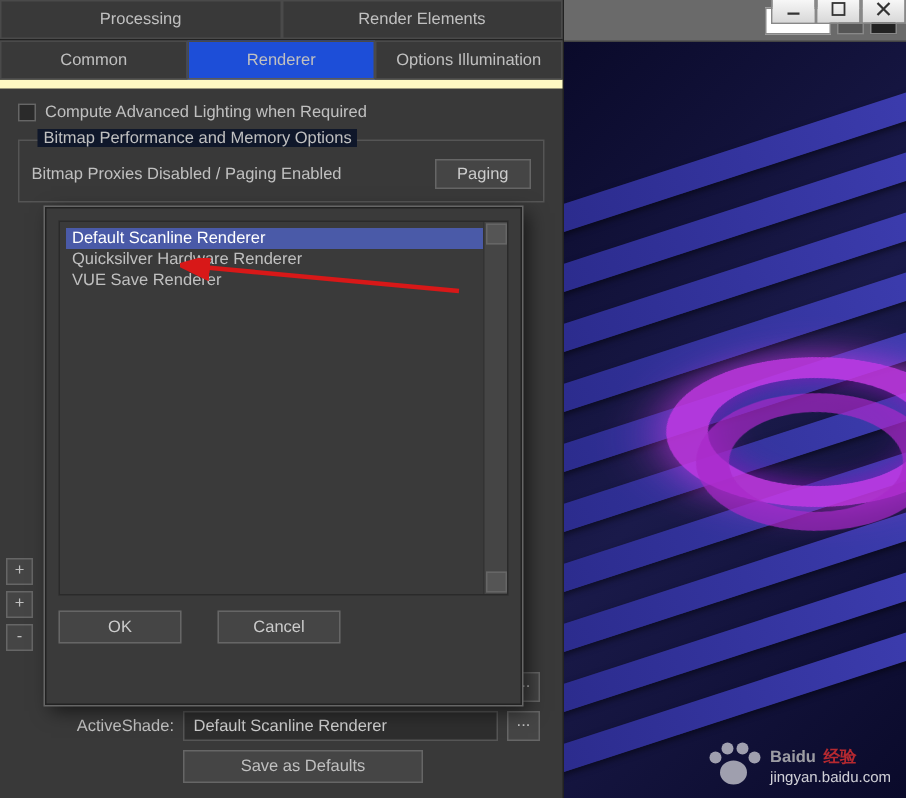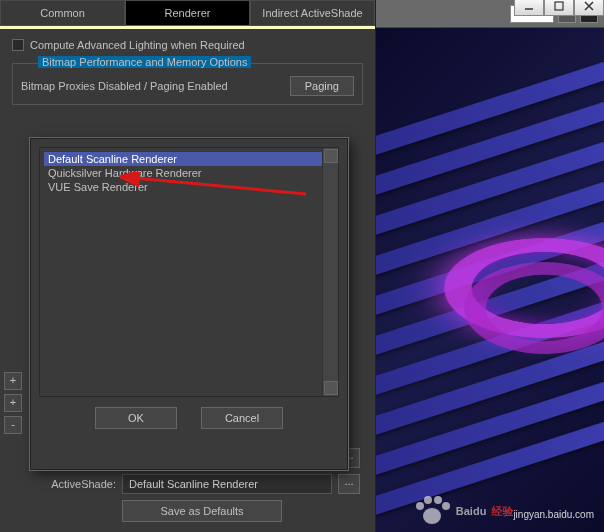--- a/index.html
+++ b/index.html
@@ -1,27 +1,27 @@
 <!DOCTYPE html>
 <html><head>
 <meta charset="utf-8">
 <style>
 *{box-sizing:border-box;margin:0;padding:0;font-family:"Segoe UI",Tahoma,sans-serif;font-size:11px;color:#c0c0c0}
 body{width:604px;height:532px;background:#393939;overflow:hidden;position:relative}
 .main-panel{position:absolute;left:0;top:0;width:376px;height:532px;background:#393939;border-right:1px solid #222}
 .tabs-row{display:flex;border-bottom:1px solid #222;background:#393939}
 .tab{flex:1;padding:6px 8px;text-align:center;border:1px solid #4a4a4a;background:#393939;cursor:pointer}
-.tab.sel{background:#000000}
-.tabs-row2{display:flex;border-bottom:3px solid #fef9c3}
+.tab.sel{background:#1d4ed8}
+.tabs-row2{display:flex;border-bottom:6px solid #fef9c3}
 .tabs-row2 .tab:nth-child(2){border-bottom:1px solid #5a5a5a}
 .content{padding:6px 12px}
 .check-row{display:flex;gap:6px;padding:4px 0}
 .checkbox{width:12px;height:12px;border:1px solid #666;background:#2a2a2a}
 .group{border:1px solid #555;margin-top:8px;padding:8px;position:relative}
-.group-title{position:absolute;top:-8px;left:25px;background:#0369a1;padding:0 4px}
+.group-title{position:absolute;top:-8px;left:12px;background:#0f172a;padding:0 4px}
 .line-row{display:flex;justify-content:space-between;align-items:center;margin-top:4px}
 .btn{background:#454545;border:1px solid #666;padding:3px 14px;color:#ccc;cursor:pointer}
 .side-buttons{position:absolute;left:4px;bottom:98px;display:flex;flex-direction:column;gap:4px}
 .side-btn{width:18px;height:18px;background:#454545;border:1px solid #666;text-align:center;line-height:14px;cursor:pointer}
 .bottom-rows{position:absolute;left:30px;bottom:10px;width:330px}
 .field-row{display:flex;align-items:center;gap:6px;margin-bottom:6px}
 .field-label{width:86px;text-align:right}
 .text-field{flex:1;background:#2e2e2e;border:1px solid #555;padding:3px 6px;color:#ccc}
 .dots-btn{width:22px;height:20px;background:#454545;border:1px solid #666;text-align:center;cursor:pointer}
 .wide-btn{margin-left:92px;width:160px;background:#454545;border:1px solid #666;padding:4px;text-align:center;cursor:pointer}
@@ -34,21 +34,21 @@
 .win-btn{width:28px;height:18px;border:1px solid #888;background:linear-gradient(#f0f0f0,#d0d0d0);display:flex;align-items:center;justify-content:center;cursor:pointer}
 .win-btn.close{background:linear-gradient(#e07070,#c83030);margin-left:2px}
 .win-btn svg{width:10px;height:10px}
 .dlg-body{padding:8px;height:calc(100% - 28px);display:flex;flex-direction:column}
 .listbox{flex:1;background:#3a3a3a;border:1px solid #2a2a2a;padding:4px;position:relative;overflow:hidden}
 .list-item{padding:1px 4px;cursor:pointer}
 .list-item.highlight{background:#4a5aa8;color:#fff}
 .list-scroll{position:absolute;right:0;top:0;width:16px;height:100%;background:#454545;border-left:1px solid #333}
 .scroll-arrow{width:14px;height:14px;margin:1px;background:#555;border:1px solid #666;position:absolute}
 .scroll-arrow.up{top:0}.scroll-arrow.down{bottom:0}
-.dlg-buttons{display:flex;justify-content:center;gap:24px;padding:10px 0 4px}
+.dlg-buttons{display:flex;gap:24px;padding:10px 0 4px}
 .dlg-btn{width:82px;padding:4px;background:#454545;border:1px solid #666;text-align:center;cursor:pointer;color:#ccc}
 
 
 .arrow{position:absolute;left:120px;top:172px;width:190px;height:30px;z-index:20;pointer-events:none}
 
 
 .viewport{position:absolute;left:376px;top:0;right:0;bottom:0;background:#1a1a2a;overflow:hidden}
 .vp-toolbar{height:28px;background:#6a6a6a;display:flex;align-items:center;justify-content:flex-end;gap:4px;padding:0 6px;border-bottom:1px solid #444}
 .vp-dd{width:44px;height:18px;background:#fff;border:1px solid #888}
 .vp-sw{width:18px;height:18px;background:#222;border:1px solid #888}
@@ -58,33 +58,37 @@
 .wc svg{width:10px;height:10px}
 .render-bg{position:absolute;inset:28px 0 0 0;background:linear-gradient(135deg,#0a0a2a 0%,#1a1a4a 50%,#0a0a2a 100%);overflow:hidden}
 .stripe{position:absolute;width:500px;height:18px;background:linear-gradient(90deg,#2a2a8a,#4a4aca);transform:rotate(-18deg);box-shadow:0 2px 4px rgba(0,0,0,.5)}
 .ring{position:absolute;width:200px;height:200px;border-radius:50%;border:28px solid #c838e8;right:-40px;top:160px;transform:rotateX(60deg) rotateZ(20deg);box-shadow:0 0 40px #c838e8,inset 0 0 30px #8818b8;opacity:.85}
 .ring2{position:absolute;width:160px;height:160px;border-radius:50%;border:22px solid #a828c8;right:-20px;top:200px;transform:rotateX(55deg) rotateZ(-10deg);opacity:.7}
 .watermark{position:absolute;right:10px;bottom:8px;display:flex;align-items:center;gap:6px}
 .paw{width:36px;height:30px;position:relative;opacity:.6}
 .paw::before{content:"";position:absolute;width:18px;height:16px;background:#fff;border-radius:50%;bottom:0;left:9px}
 .paw span{position:absolute;width:8px;height:8px;background:#fff;border-radius:50%;top:2px}
 .paw span:nth-child(1){left:2px;top:8px}.paw span:nth-child(2){left:10px}.paw span:nth-child(3){left:20px}.paw span:nth-child(4){left:28px;top:8px}
-.wm-text{display:flex;flex-direction:row;align-items:flex-end;opacity:.8}
+.wm-text{display:flex;flex-direction:column;align-items:flex-start;opacity:.8}
 .wm-main{font-size:18px;color:#fff;font-weight:bold}
 .wm-main em{font-style:normal;color:#e03030}
 .wm-sub{font-size:10px;color:#fff}
 </style>
 </head>
 <body>
 
 <div class="main-panel">
+  <div class="tabs-row">
+    <div class="tab">Processing</div>
+    <div class="tab">Render Elements</div>
+  </div>
   <div class="tabs-row tabs-row2">
     <div class="tab">Common</div>
     <div class="tab sel">Renderer</div>
-    <div class="tab">Indirect ActiveShade</div>
+    <div class="tab">Options Illumination</div>
   </div>
   <div class="content">
     <div class="check-row">
       <div class="checkbox"></div>
       <span>Compute Advanced Lighting when Required</span>
     </div>
     <div class="group">
       <div class="group-title">Bitmap Performance and Memory Options</div>
       <div class="line-row">
         <span>Bitmap Proxies Disabled / Paging Enabled</span>

